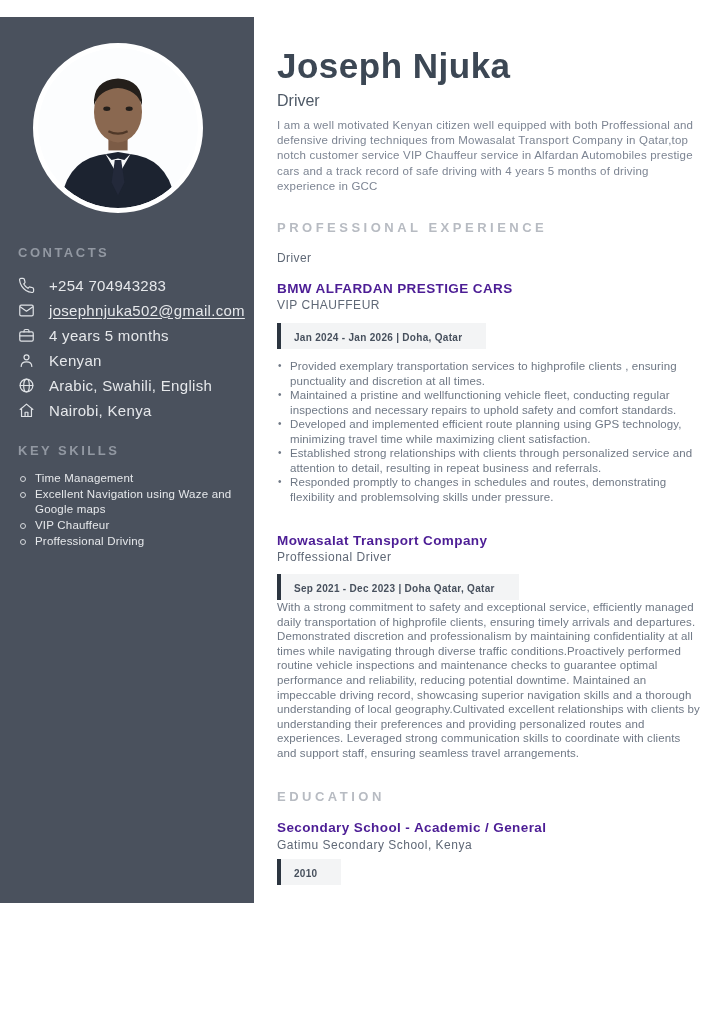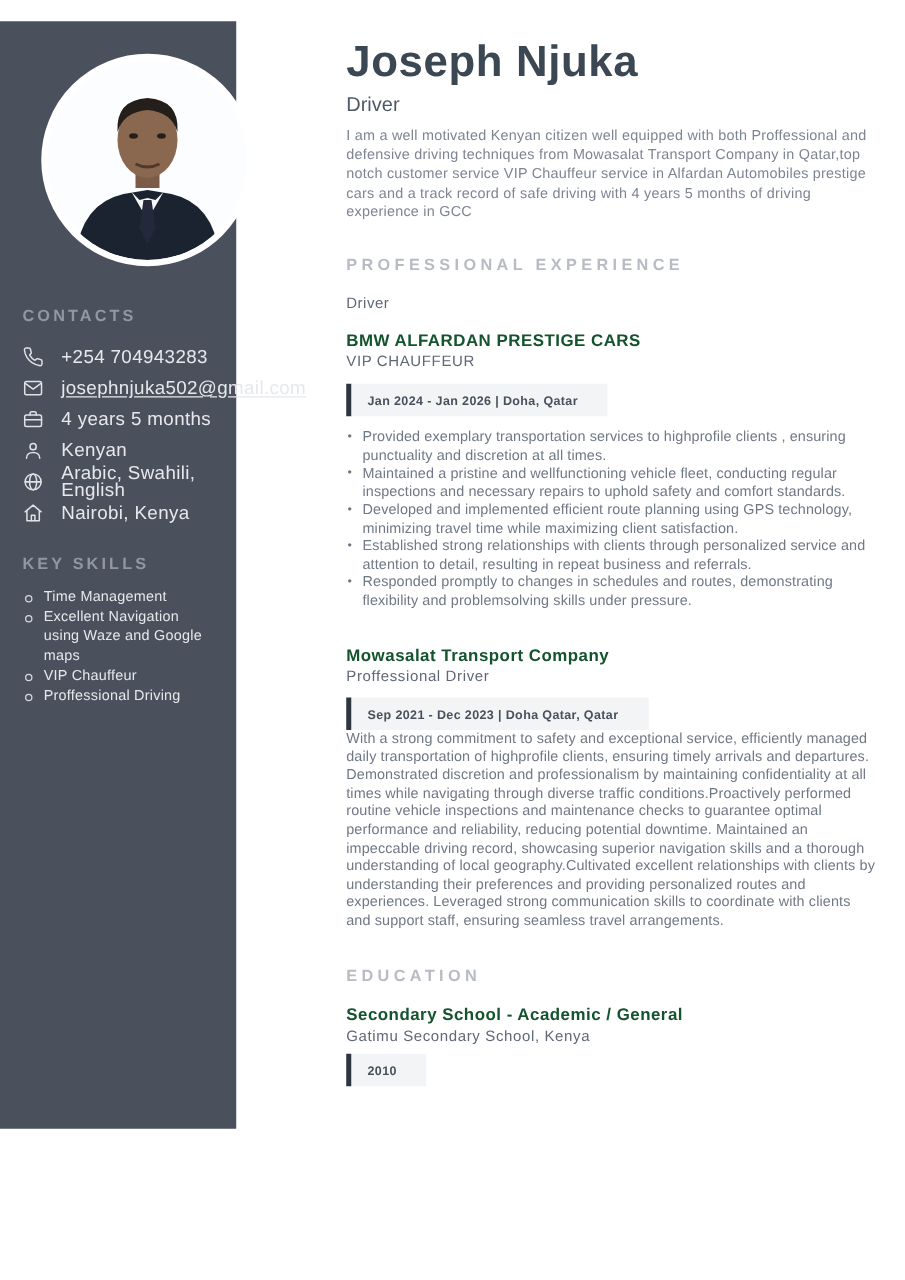--- a/index.html
+++ b/index.html
@@ -4,21 +4,21 @@
 <style>
   * { margin:0; padding:0; box-sizing:border-box; }
   html,body { background:#ffffff; }
   .page {
     position:relative; width:724px; height:1024px; margin:0 auto;
     background:#ffffff; overflow:hidden;
     font-family:"Liberation Sans", sans-serif;
   }
   
   .sidebar {
-    position:absolute; left:0; top:17px; width:189px; height:886px;
+    position:absolute; left:0; top:17px; width:254px; height:886px;
     background:#4a515d;
   }
   .avatar-ring {
     position:absolute; left:33px; top:26px; width:170px; height:170px;
     border-radius:50%; background:#ffffff; overflow:hidden;
     border:5px solid #ffffff;
   }
   .avatar-ring svg { display:block; width:100%; height:100%; }
   .sb-content { padding:228px 16px 0 18px; }
   .sb-title {
@@ -35,30 +35,30 @@
   .skills { list-style:none; margin-top:12px; }
   .skills li {
     position:relative; padding-left:17px;
     font-size:11.5px; color:#e6e8eb; line-height:15.7px; letter-spacing:0.2px;
   }
   .skills li::before {
     content:""; position:absolute; left:2px; top:5px;
     width:4px; height:4px; border:1.6px solid #d5d8dc; border-radius:50%;
   }
   
-  .main { position:absolute; left:277px; top:28px; width:424px; }
+  .main { position:absolute; left:277px; top:44px; width:424px; }
   .name { font-size:35px; font-weight:700; color:#3c4754; line-height:44px; letter-spacing:0.5px; }
   .role { margin-top:2px; font-size:16px; color:#4e5966; line-height:22px; }
   .summary { margin-top:6px; font-size:11.5px; color:#7d8593; line-height:15.2px; letter-spacing:0.2px; }
   .sec {
     margin-top:26px; font-size:13px; font-weight:700; letter-spacing:3.5px;
     color:#b7bbc2; line-height:16px;
   }
   .cat { margin-top:14px; font-size:12px; color:#5f6876; line-height:16px; letter-spacing:0.4px; }
-  .company { margin-top:14px; font-size:13.5px; font-weight:700; color:#14532d; line-height:17px; letter-spacing:0.4px; }
+  .company { margin-top:14px; font-size:13.5px; font-weight:700; color:#4c1d95; line-height:17px; letter-spacing:0.4px; }
   .jobrole { font-size:12px; color:#5f6876; line-height:16px; letter-spacing:0.5px; }
   .badge {
     display:inline-block; margin-top:10px;
     border-left:4px solid #2c3540; background:#f3f4f5;
     padding:4px 24px 4px 13px;
   }
   .badge span { font-size:10px; font-weight:700; color:#47505d; letter-spacing:0.3px; line-height:13px; }
   .bullets { list-style:none; margin-top:10px; }
   .bullets li {
     position:relative; padding-left:13px;

